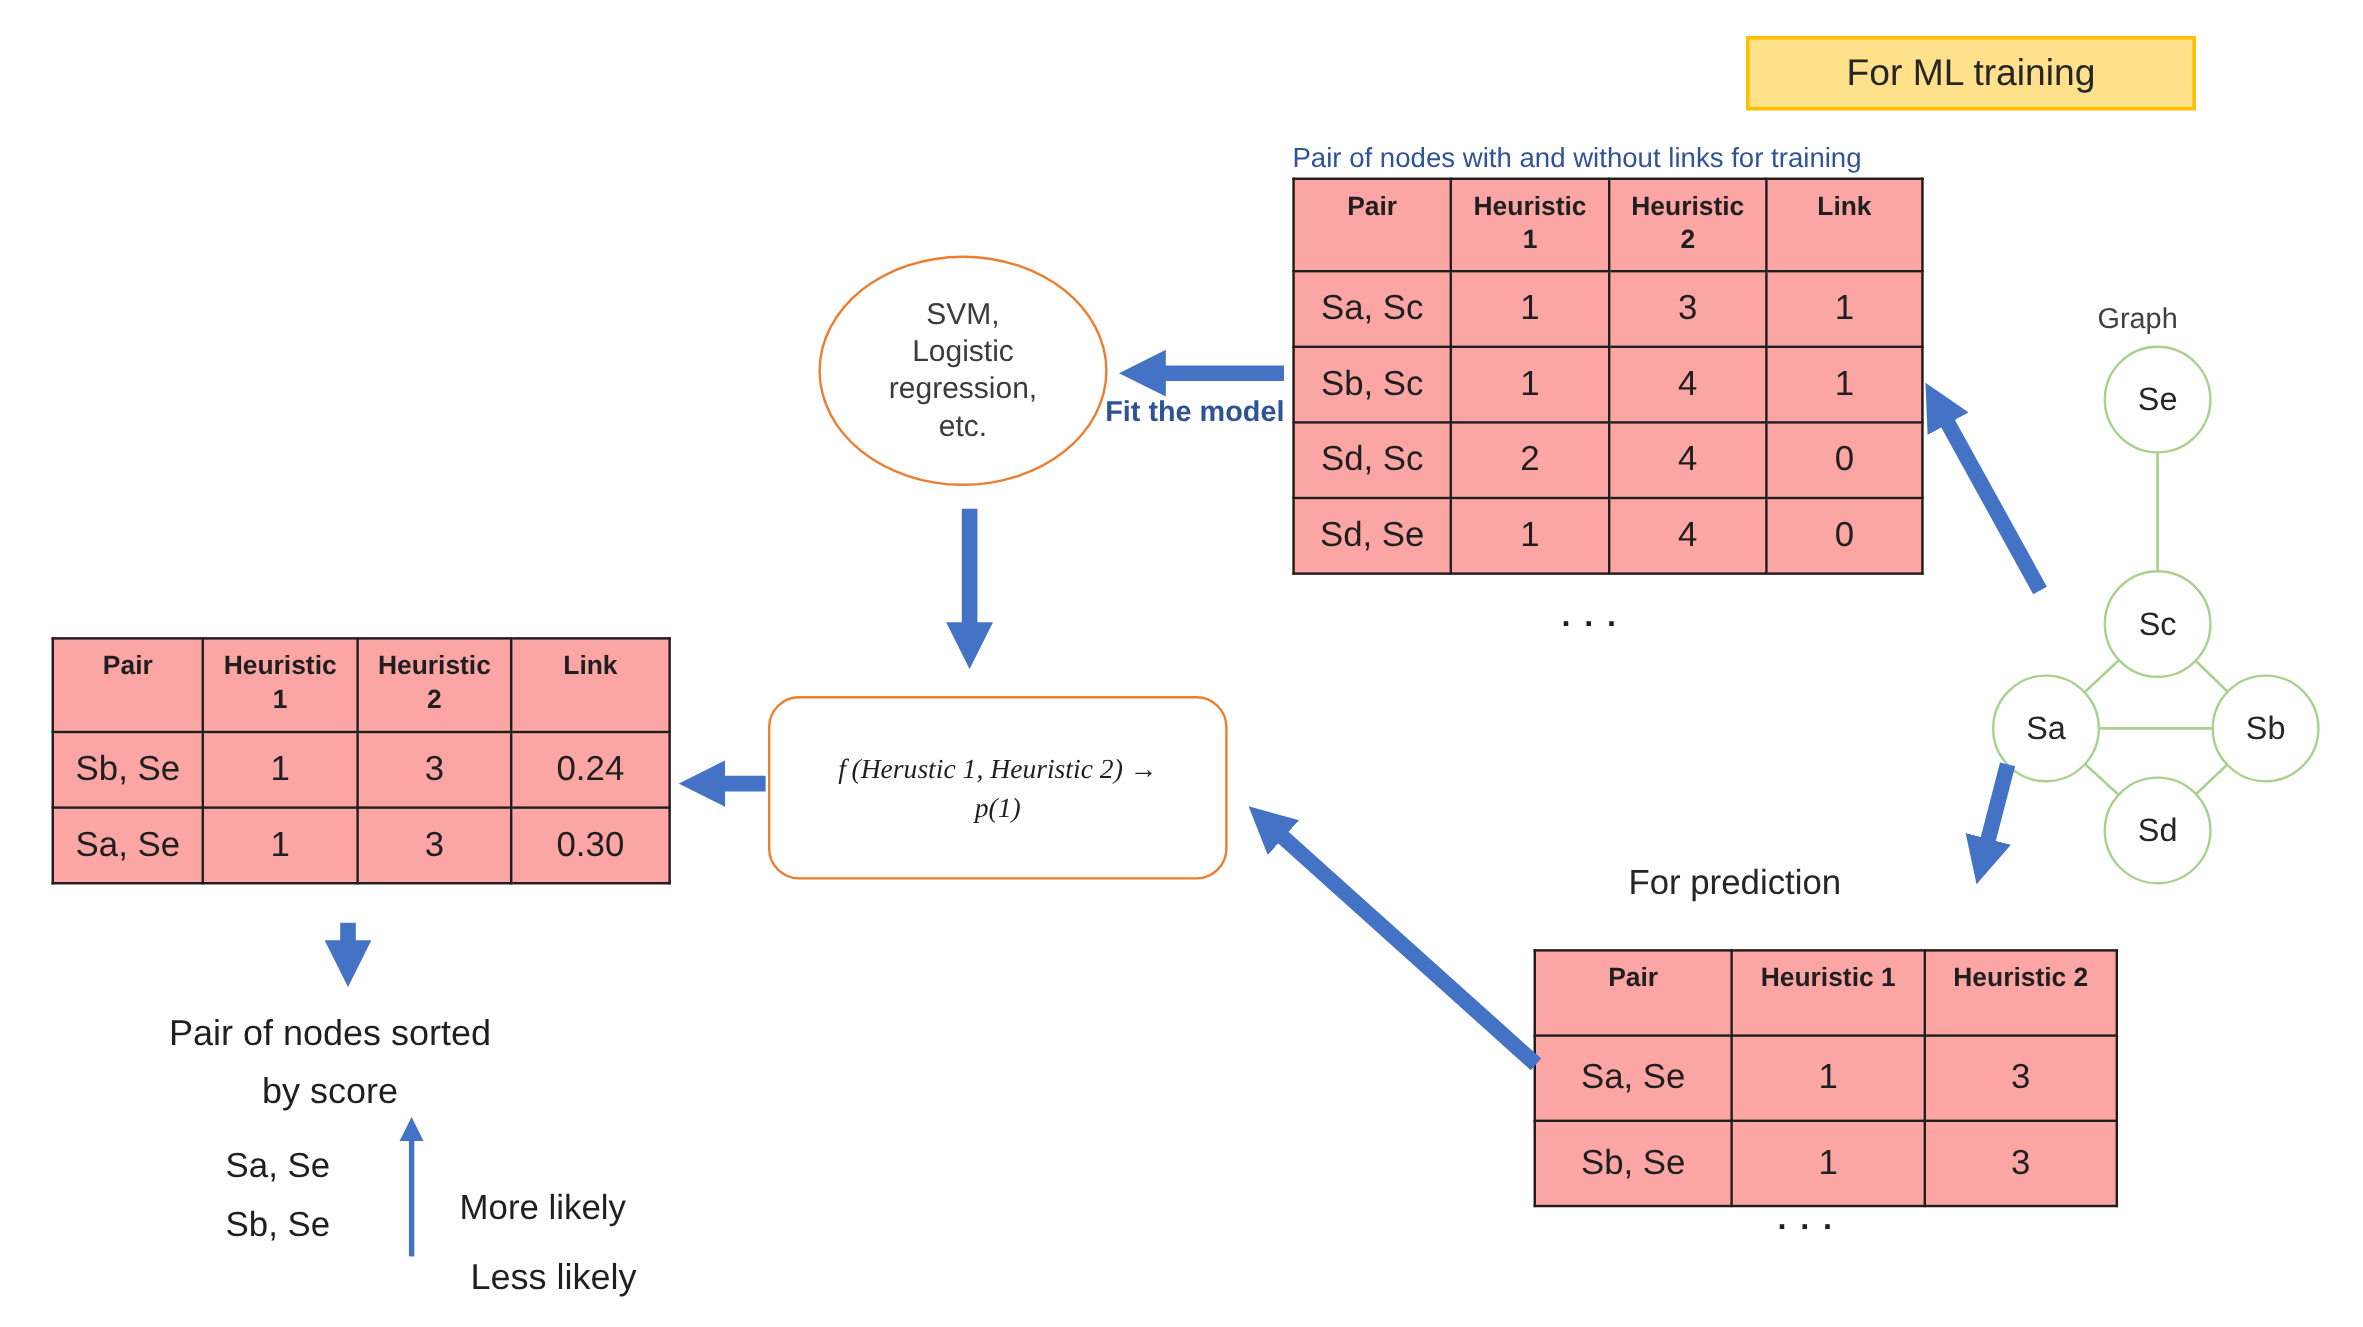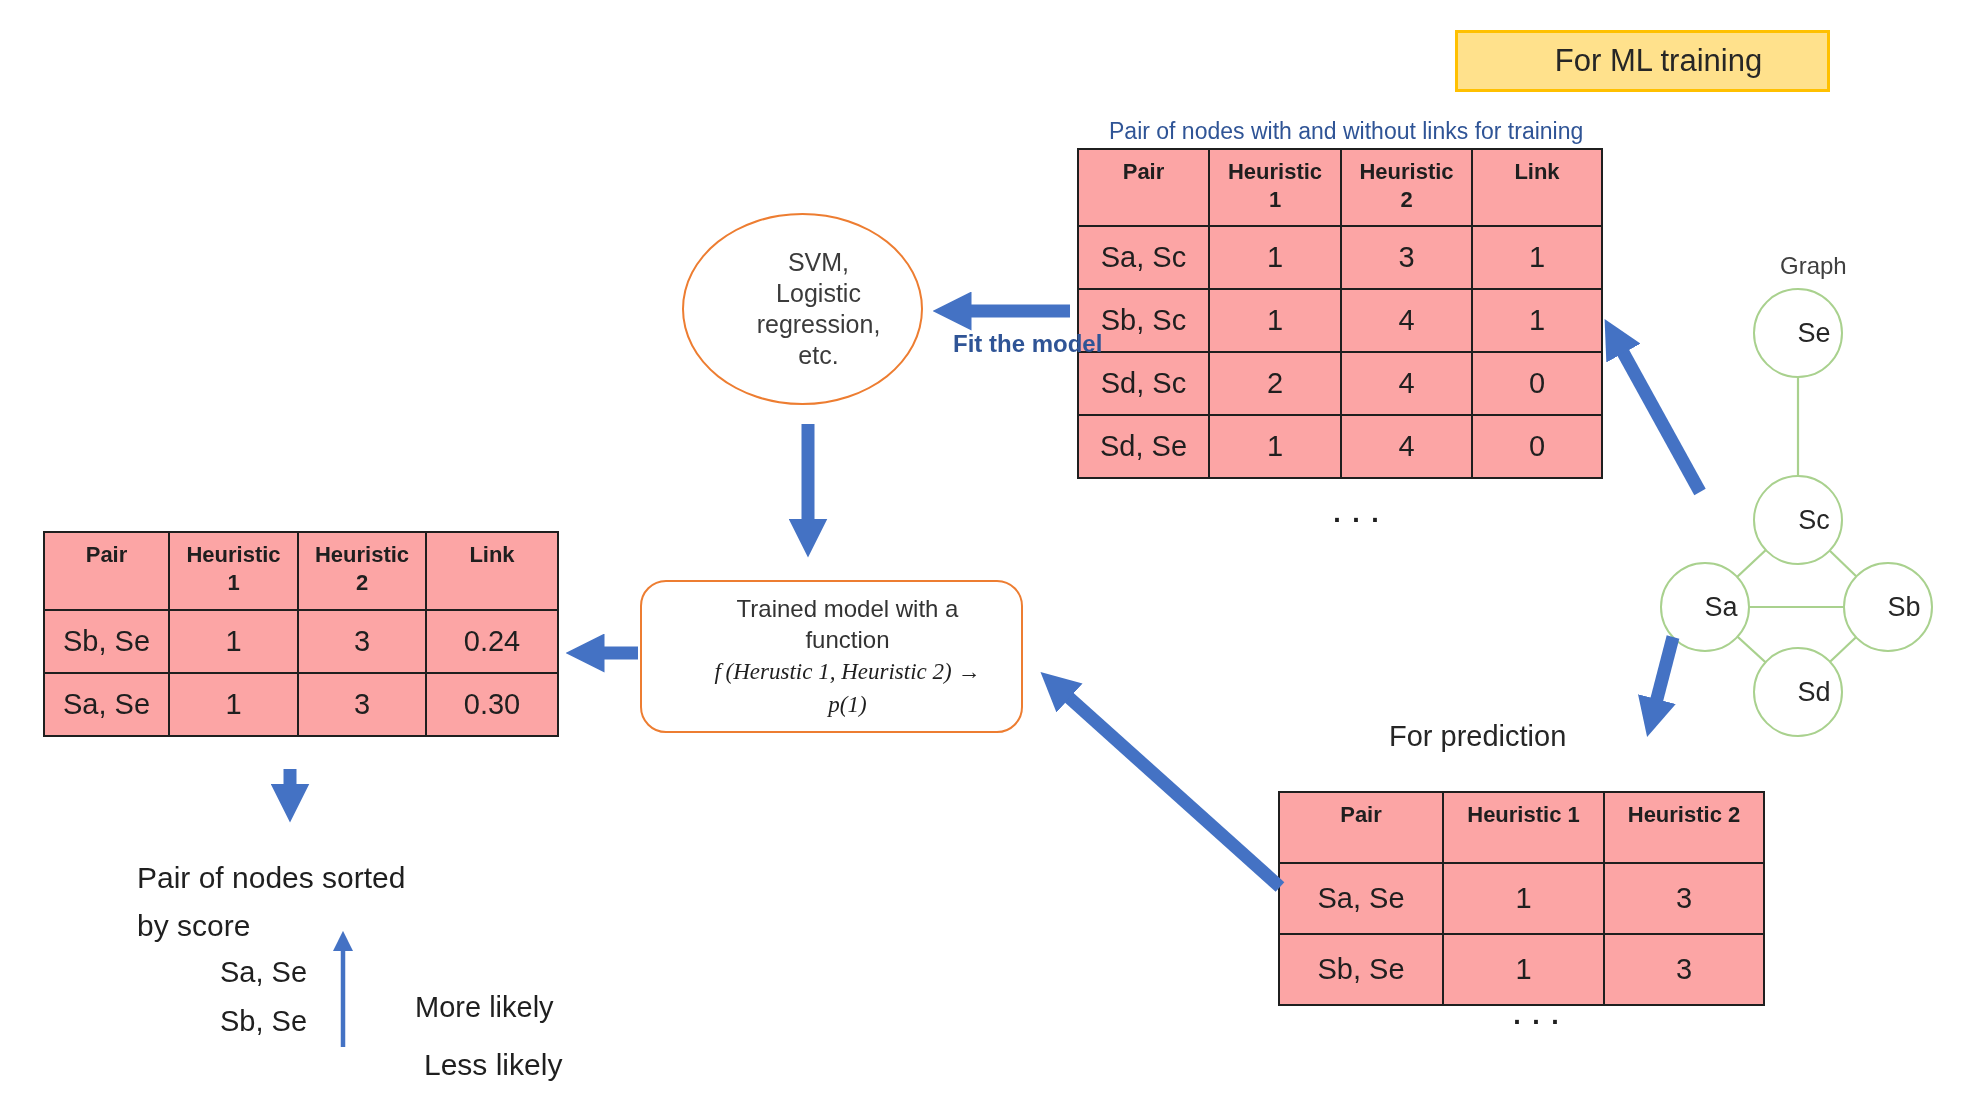--- a/index.html
+++ b/index.html
@@ -1,18 +1,18 @@
 <!DOCTYPE html>
 <html style="--arrow-blue: #4472C4; --label-blue: #2F5496; --shape-orange: #ED7D31; --graph-green: #A9D18E; --banner-fill: #FFE18C; --banner-border: #FFC000;"><head>
 <meta charset="utf-8">
 <style>
   html,body{margin:0;padding:0;background:#ffffff;}
   #page{position:relative;width:1969px;height:1106px;background:#fff;overflow:hidden;
         font-family:"Liberation Sans",sans-serif;color:#1f1f1f;}
-  .abs{position:absolute;padding-left:32px;}
+  .abs{position:absolute;}
   .pre{white-space:pre-line;}
 
   
   .banner{left:1455px;top:30px;width:375px;height:62px;background:var(--banner-fill);
           border:3px solid var(--banner-border);box-sizing:border-box;display:flex;
           align-items:center;justify-content:center;font-size:31px;color:#262626;}
 
   
   .caption{left:1077px;top:118px;font-size:23px;color:var(--label-blue);}
   .fit-label{left:921px;top:330px;font-size:24px;font-weight:600;color:var(--label-blue);}
@@ -48,22 +48,22 @@
   .model-title{font-size:24px;line-height:31px;color:#333;white-space:pre-line;}
   .model-math{font-family:"Liberation Serif",serif;font-style:italic;font-size:23px;
               line-height:33px;color:#1f1f1f;}
 
   
   .node{width:90px;height:90px;border:2px solid var(--graph-green);border-radius:50%;
         background:#fff;box-sizing:border-box;display:flex;align-items:center;
         justify-content:center;font-size:27px;color:#262626;z-index:2;}
 
   
-  .sorted-title{left:105px;top:838px;width:340px;font-size:30px;
-                line-height:48px;color:#1f1f1f;margin-top:16px;}
+  .sorted-title{left:105px;top:838px;width:340px;text-align:center;font-size:30px;
+                line-height:48px;color:#1f1f1f;}
   .sorted-pairs{left:188px;top:948px;font-size:29px;line-height:49px;color:#1f1f1f;}
   .more-label{left:383px;top:991px;font-size:29px;color:#1f1f1f;}
   .less-label{left:392px;top:1048px;font-size:30px;color:#1f1f1f;}
 
   
   svg.layer{position:absolute;left:0;top:0;pointer-events:none;}
   #edges{z-index:1;}
   #arrows{z-index:4;}
   .edge{stroke:var(--graph-green);stroke-width:2.2;}
   .arrow{stroke:var(--arrow-blue);}
@@ -131,22 +131,20 @@
     </table>
   <div class="abs ellipsis train">. . .</div>
 
   <div class="abs ellipse pre">SVM,
 Logistic
 regression,
 etc.</div>
   <div class="abs fit-label">Fit the model</div>
 
   <div class="abs model-box">
-    <div class="model-title pre">Trained model with a
-function</div>
     <div class="model-math">f (Herustic 1, Heuristic 2) →</div>
     <div class="model-math">p(1)</div>
   </div>
 
   <table class="diagram" id="scored-table">
     <colgroup>
         <col style="width:125px">
         <col style="width:129px">
         <col style="width:128px">
         <col style="width:132px">

